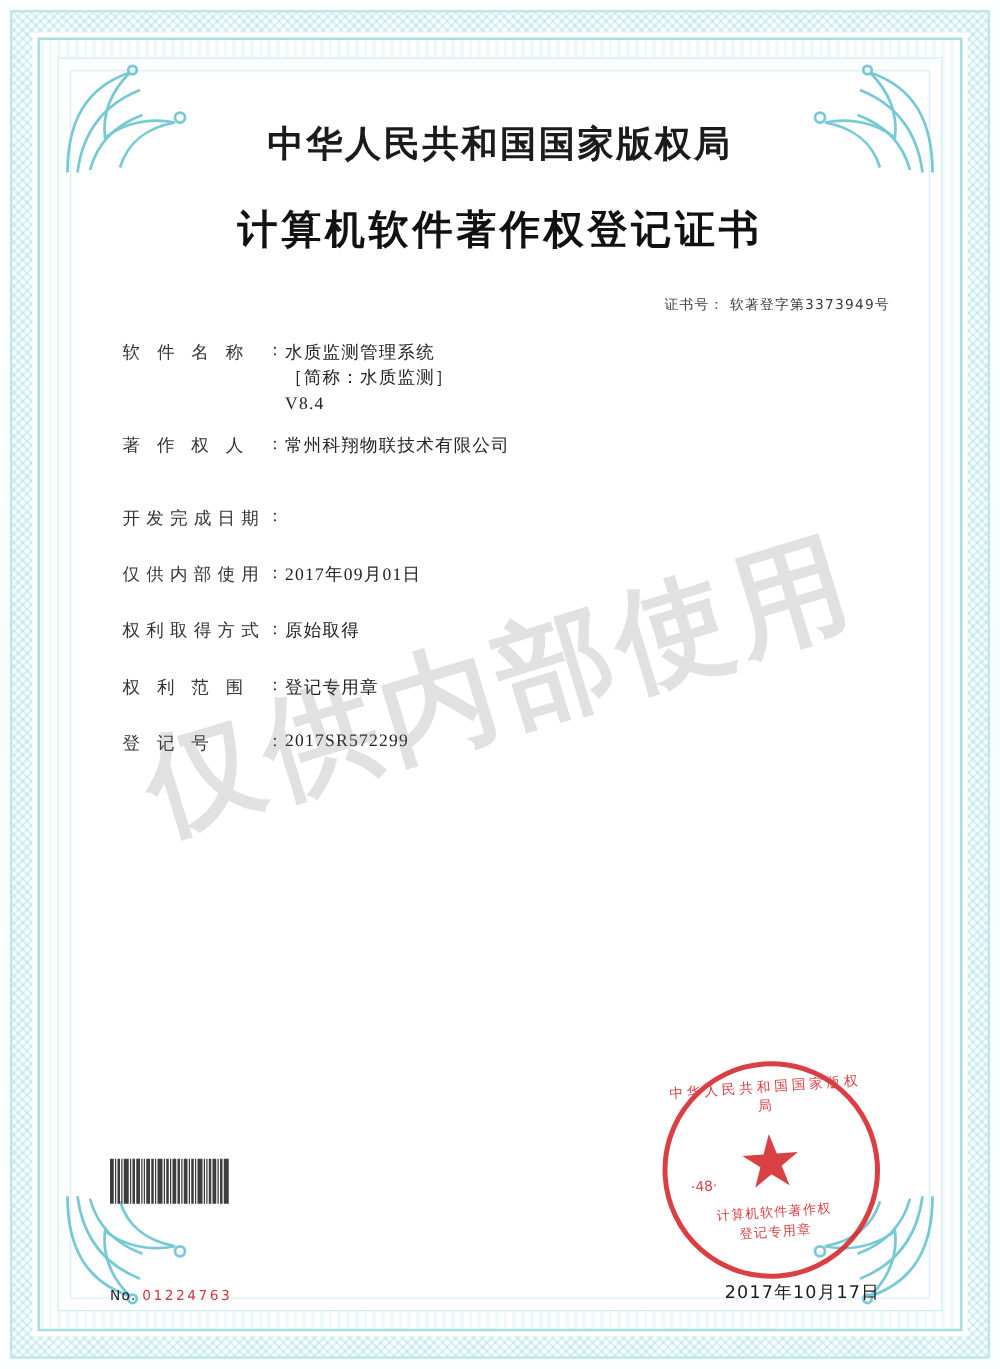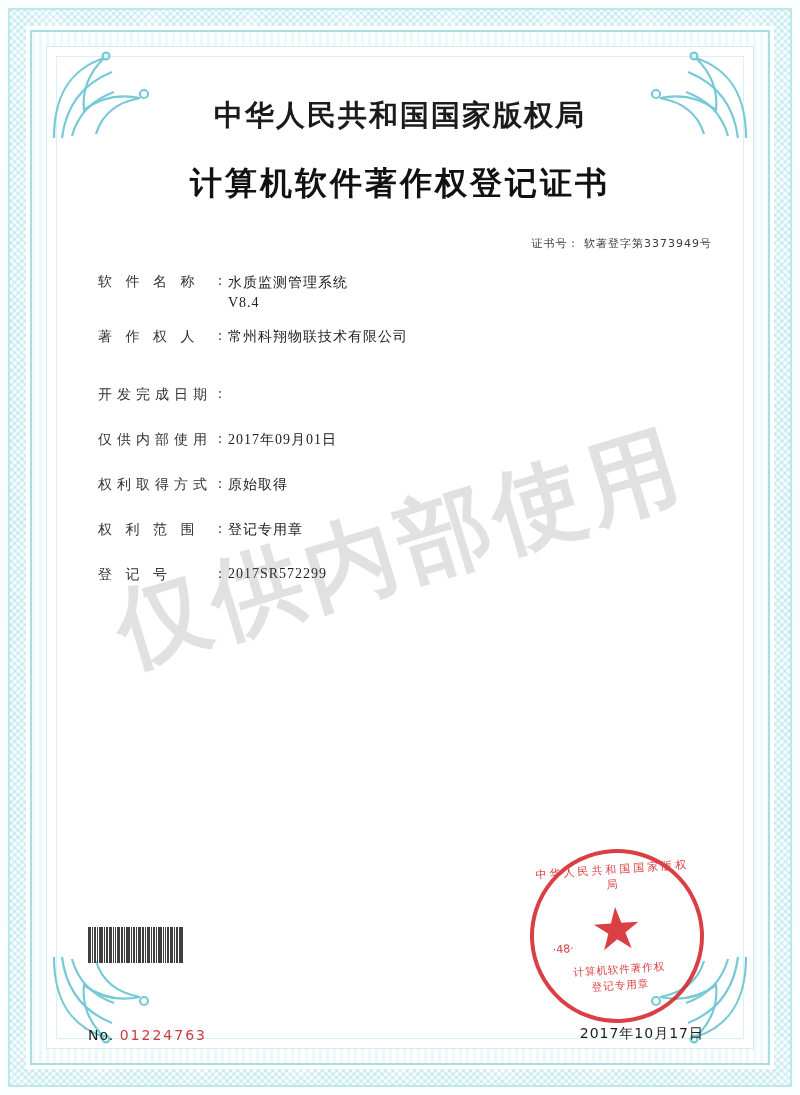--- a/index.html
+++ b/index.html
@@ -176,21 +176,21 @@
   .seal .sub1{bottom:42px;}
   .seal .sub2{bottom:26px;}
   .seal .tick{
     position:absolute;left:18px;top:52%;
     font-size:11px;
   }
 
   
   .bottom-no{
     position:absolute;left:88px;bottom:52px;
-    font-size:14px;color:#1d1d1d;letter-spacing:1px;
+    font-size:11px;color:#1d1d1d;letter-spacing:1px;
   }
   .bottom-no .num{color:#cf3a3f;letter-spacing:2px;}
   .bottom-date{
     position:absolute;right:96px;bottom:52px;
     font-size:14px;color:#1d1d1d;letter-spacing:1px;
   }
 
   
   .watermark{
     position:absolute;left:0;top:0;right:0;bottom:0;
@@ -261,20 +261,21 @@
     <div class="title-main">计算机软件著作权登记证书</div>
     <div class="cert-no">证书号：  软著登字第3373949号</div>
 
     <div class="fields">
 
       <div class="row">
         <div class="label">软 件 名 称</div>
         <div class="colon">:</div>
         <div class="value value-lines">
           <div>水质监测管理系统</div>
+          <div>［简称：水质监测］</div>
           <div>V8.4</div>
         </div>
       </div>
 
       <div class="row" style="margin-top:14px;">
         <div class="label">著 作 权 人</div>
         <div class="colon">:</div>
         <div class="value">常州科翔物联技术有限公司</div>
       </div>
 

